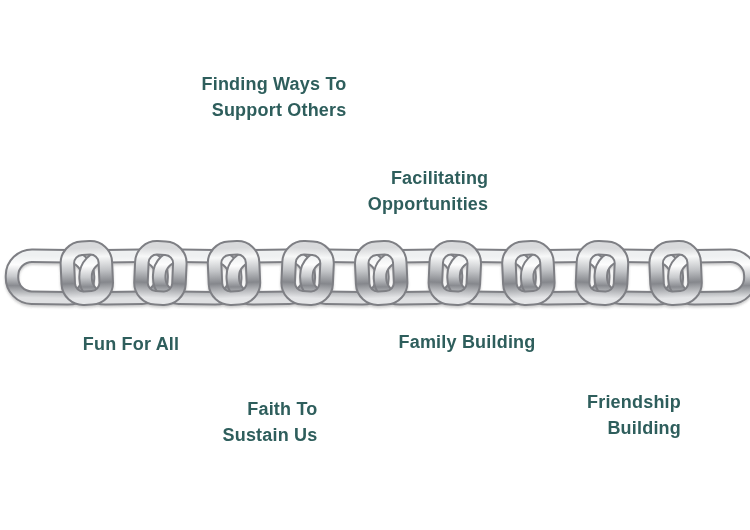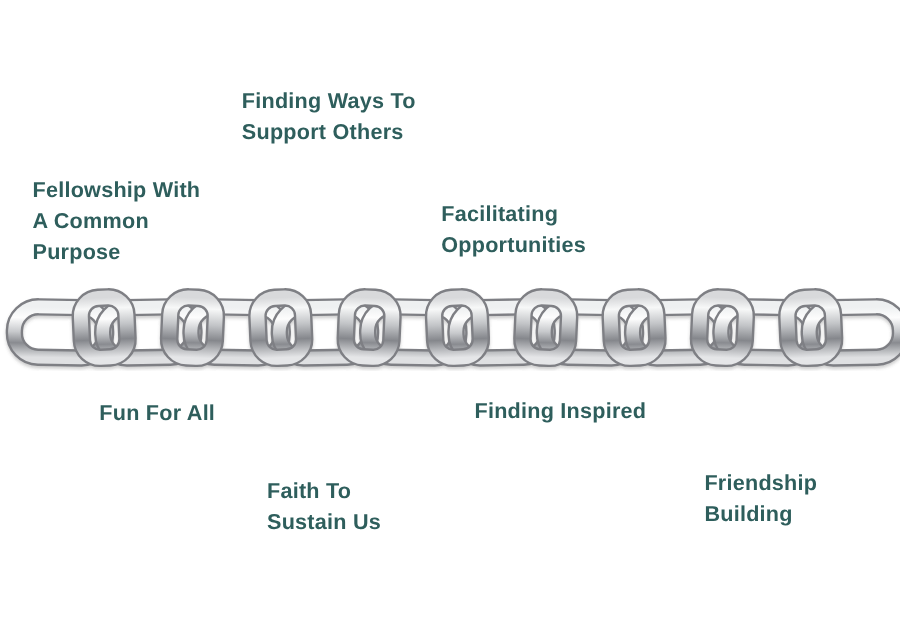--- a/index.html
+++ b/index.html
@@ -11,21 +11,21 @@
     position: relative;
     width: 750px;
     height: 530px;
     background: var(--bg-color, #ffffff);
     overflow: hidden;
     font-family: "Liberation Sans", "DejaVu Sans", sans-serif;
   }
   .label {
     position: absolute;
     transform: translateX(-50%);
-    text-align: left;
+    text-align: right;
     white-space: pre-line;
     font-size: 18px;
     font-weight: bold;
     line-height: 26px;
     letter-spacing: 0.2px;
     color: var(--label-color, #2e5e5c);
   }
   
   .pos-finding      { left: 274px; top: 71px;  }
   .pos-feeding      { left: 637px; top: 116px; }
@@ -44,27 +44,24 @@
     height: 85px;
   }
 </style>
 </head>
 <body>
 
 <div class="canvas">
 
   <div class="label pos-finding">Finding Ways To
 Support Others</div>
-  <div class="label pos-fellowship">Fellowship With
-A Common
-Purpose</div>
   <div class="label pos-fun">Fun For All</div>
   <div class="label pos-facilitating">Facilitating
 Opportunities</div>
-  <div class="label pos-family">Finding Inspired</div>
+  <div class="label pos-family">Family Building</div>
   <div class="label pos-faith">Faith To
 Sustain Us</div>
   <div class="label pos-friendship">Friendship
 Building</div>
 
   <svg class="chain-svg" viewBox="0 0 750 85" xmlns="http://www.w3.org/2000/svg" aria-hidden="true">
     <defs>
       <linearGradient id="gradH" x1="0" y1="0" x2="0" y2="1">
         <stop offset="0" stop-color="#eef0f1"></stop>
         <stop offset="0.22" stop-color="#fdfdfd"></stop>

